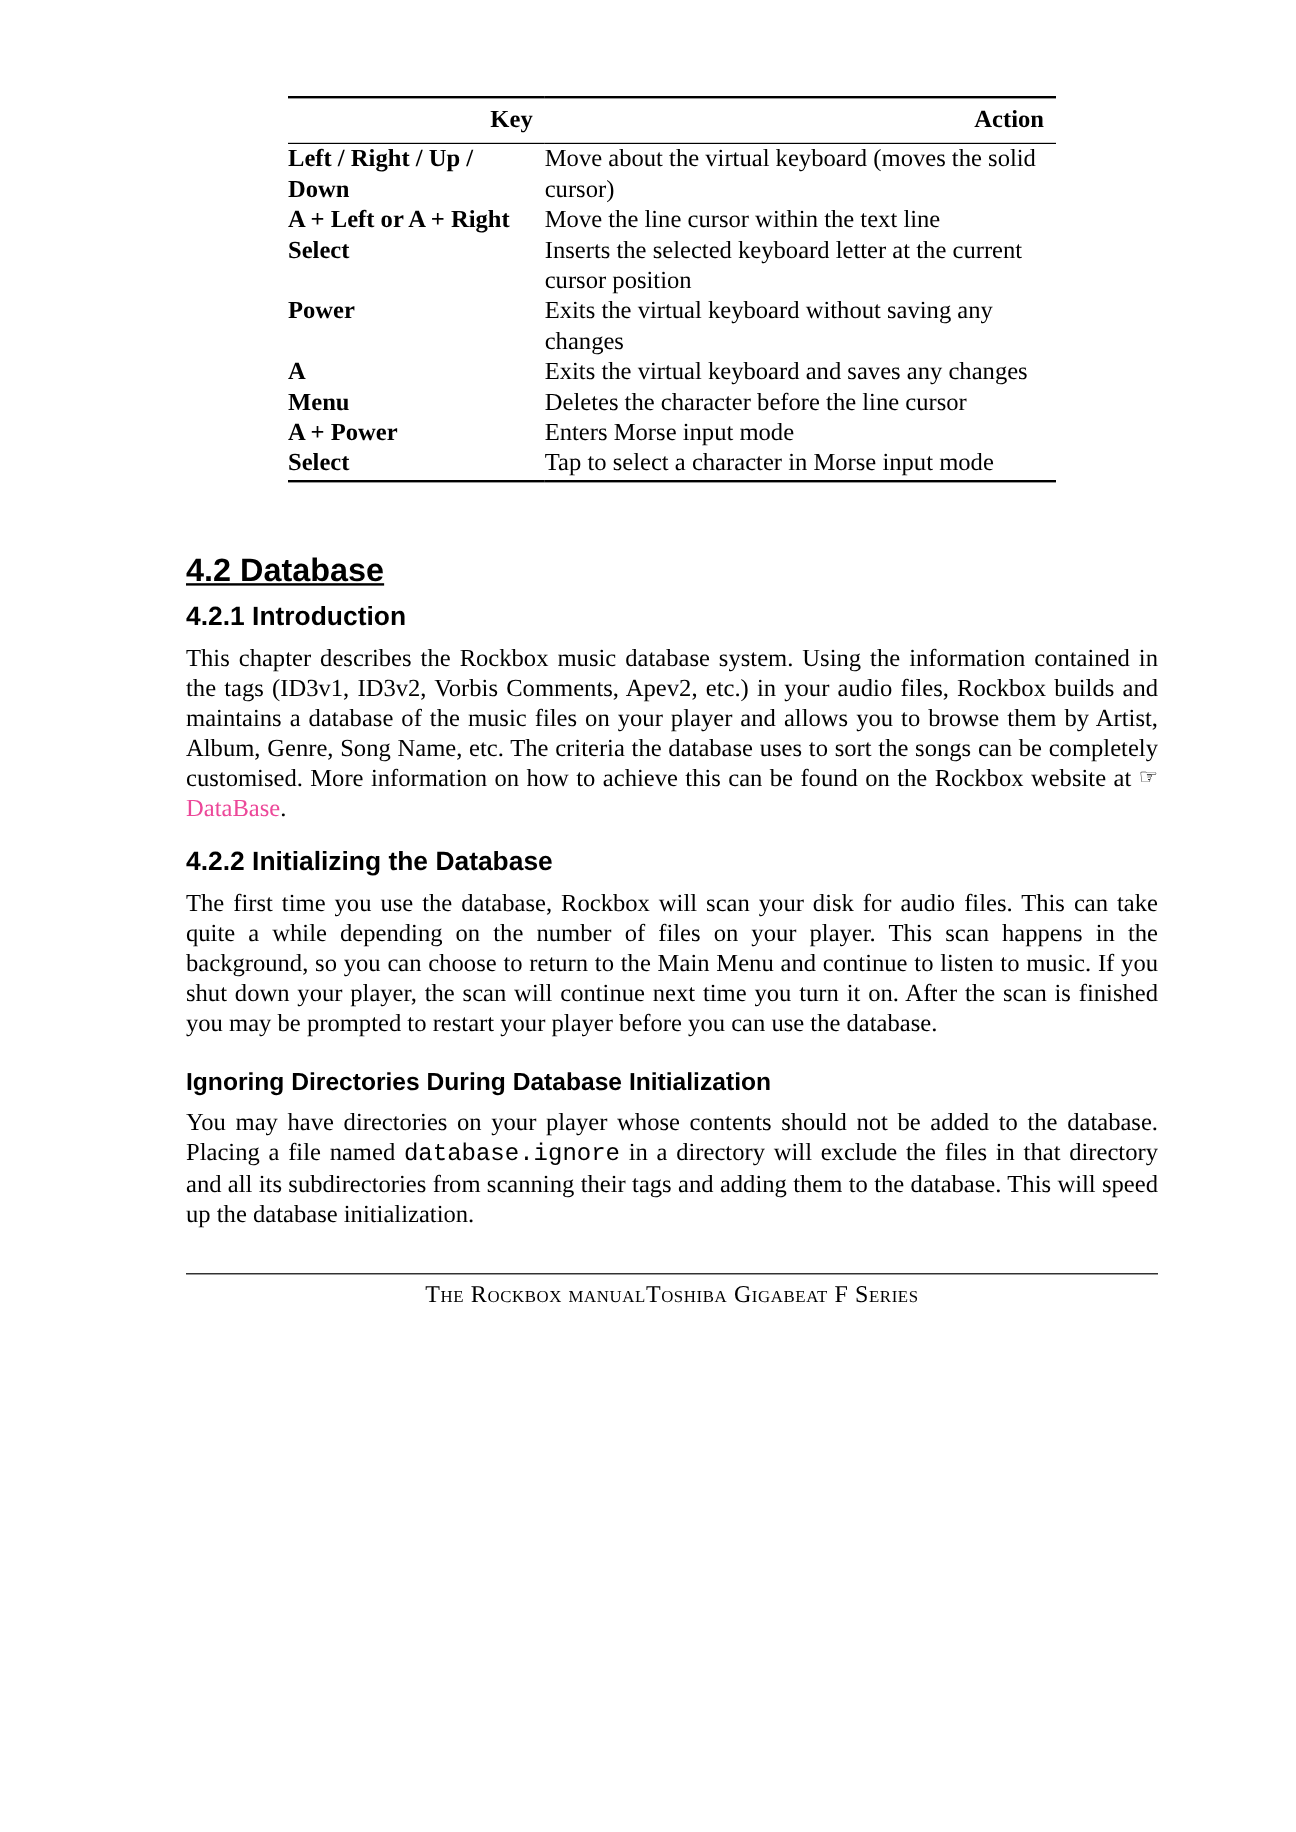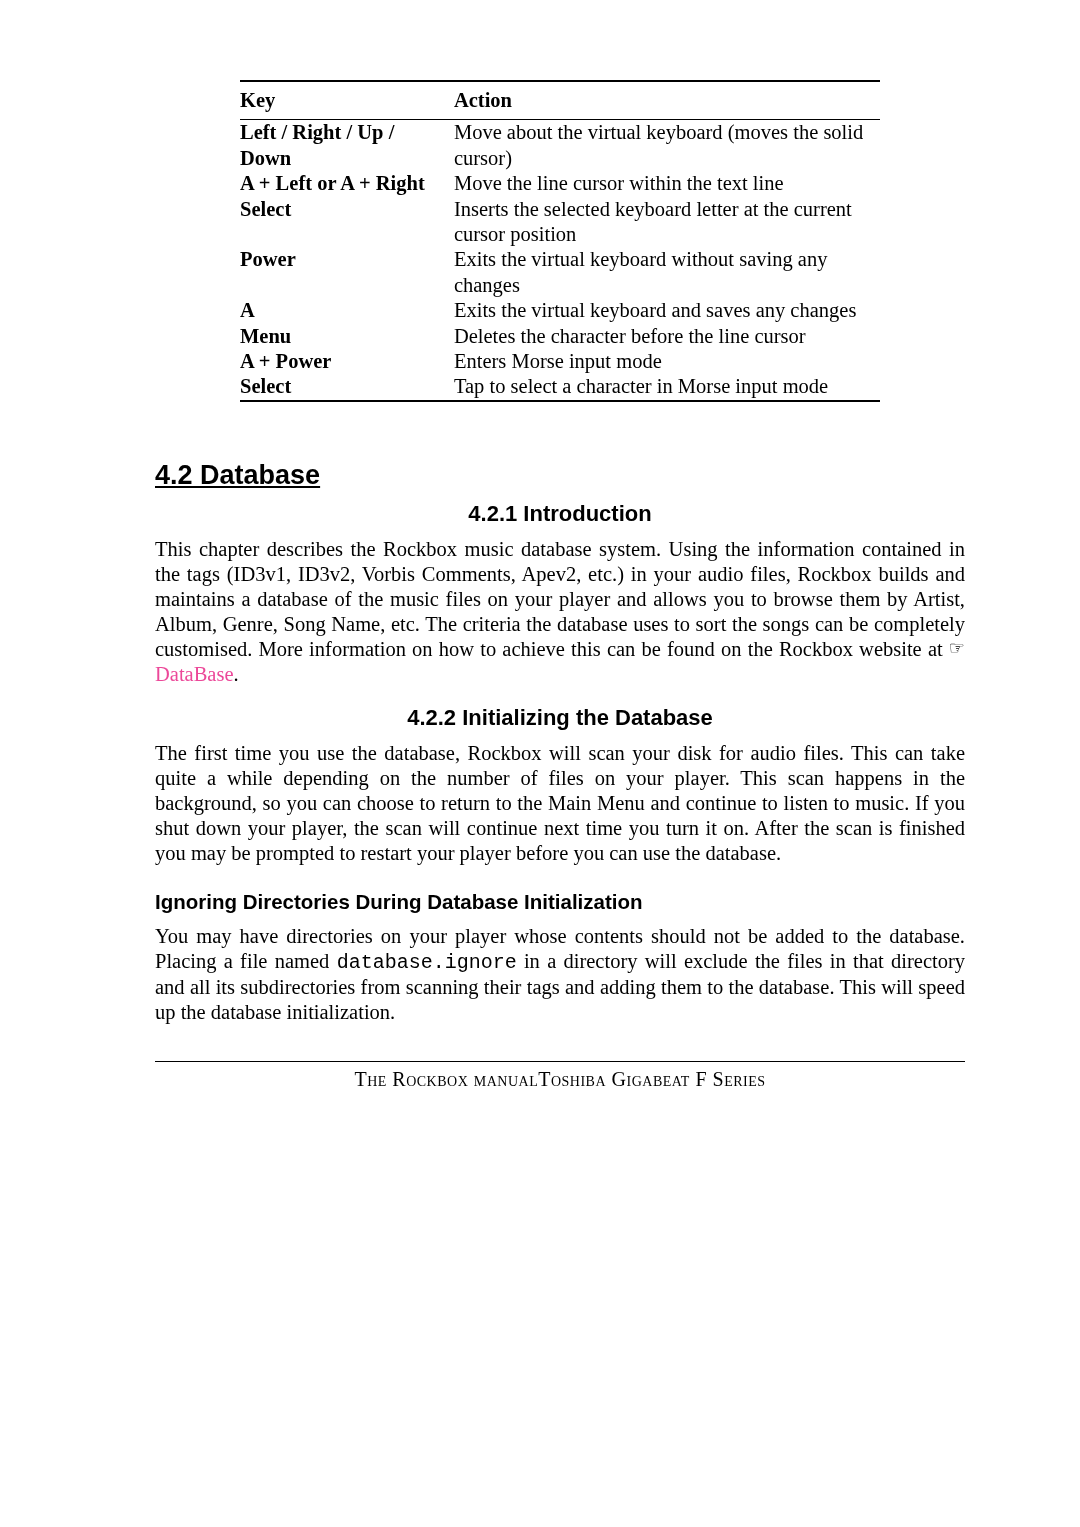--- a/index.html
+++ b/index.html
@@ -40,21 +40,21 @@
     line-height: 1.24;
   }
   table.keytable thead tr {
     border-top: 2.2px solid #000;
     border-bottom: 1.2px solid #000;
   }
   table.keytable tbody {
     border-bottom: 2.2px solid #000;
   }
   table.keytable th {
-    text-align: left;
+    text-align: right;
     font-weight: bold;
     padding: 6px 10px 6px 0;
   }
   table.keytable td {
     vertical-align: top;
     padding: 0 10px 0 0;
     margin-top: 28px;
   }
   table.keytable td.keycol {
     width: 210px;
@@ -68,21 +68,20 @@
     font-weight: bold;
     font-size: 27px;
     margin: 0 0 10px 0;
     text-decoration: underline;
   }
   h3 {
     font-family: "Helvetica", "Arial", sans-serif;
     font-weight: bold;
     font-size: 22px;
     margin: 0 0 10px 0;
-    text-align: center;
   }
   h4 {
     font-family: "Helvetica", "Arial", sans-serif;
     font-weight: bold;
     font-size: 20.5px;
     margin: 24px 0 10px 0;
   }
   p {
     font-size: 20.5px;
     line-height: 1.22;

